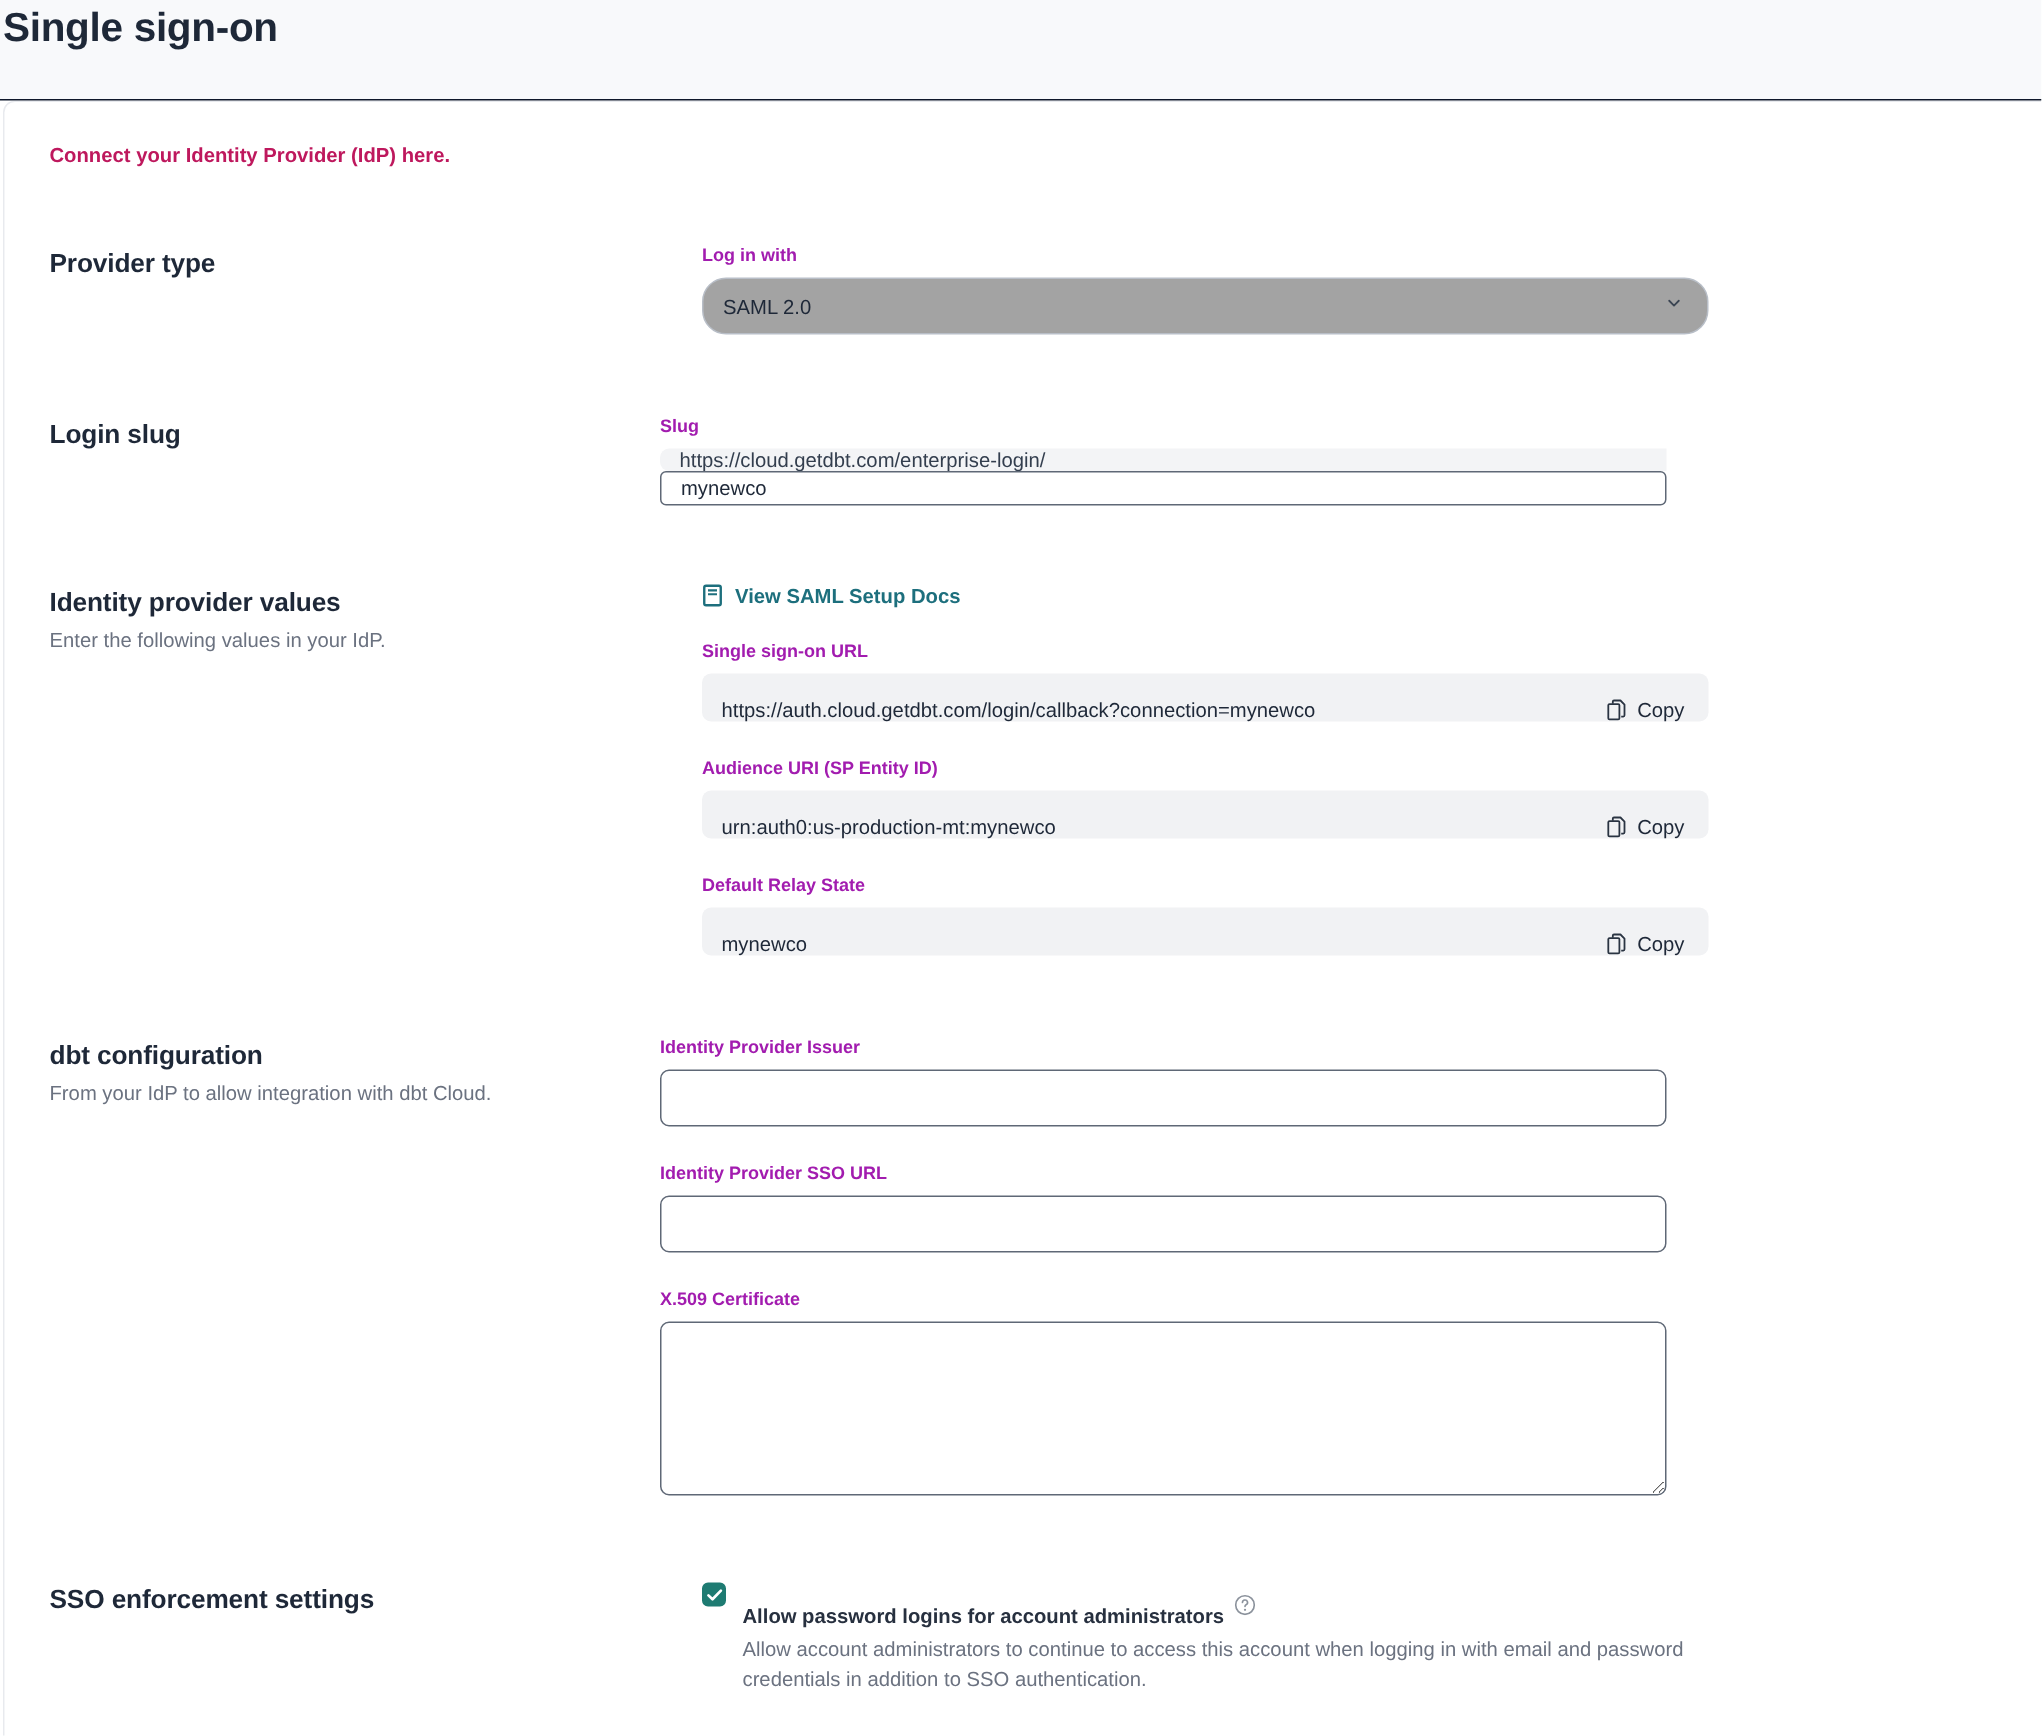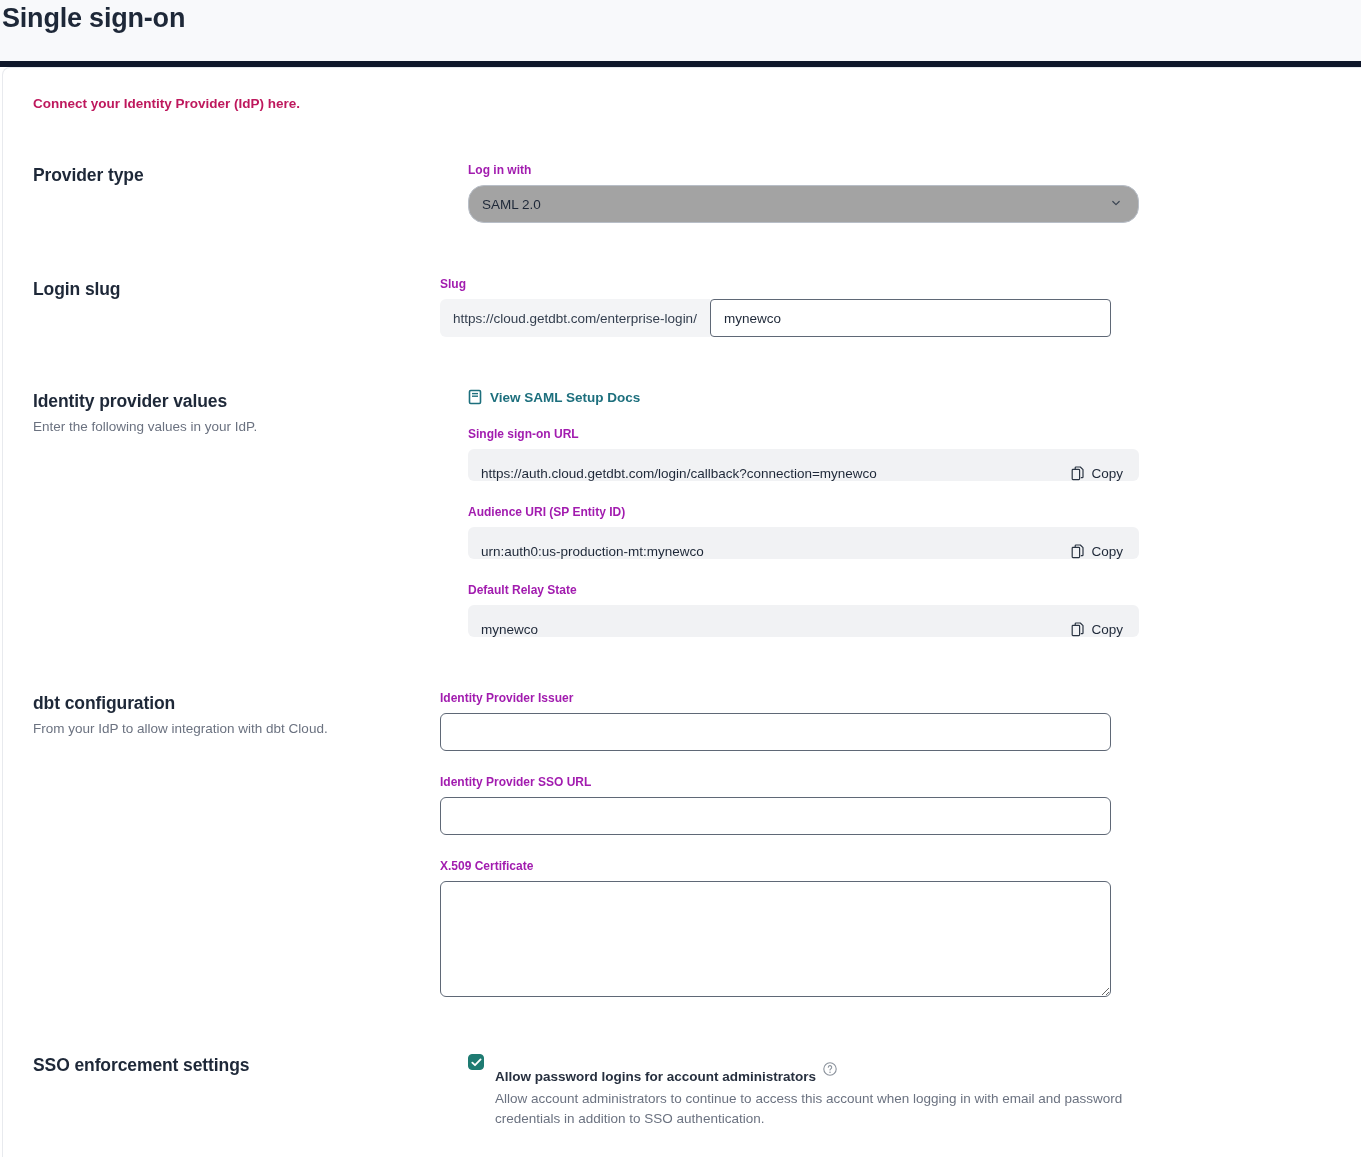--- a/index.html
+++ b/index.html
@@ -3,21 +3,21 @@
 <meta charset="utf-8">
 <style>
   * { margin: 0; padding: 0; box-sizing: border-box; }
   html, body { width: 1361px; height: 1157px; background: #ffffff; overflow: hidden; }
   body { font-family: "Liberation Sans", sans-serif; color: #232d3f; }
 
   
   .page-header {
     height: 67px;
     background: #f8f9fb;
-    border-bottom: 6px solid #0f172a;
+    border-bottom: 1px solid #0f172a;
     padding: 3px 0 0 2px;
   }
   .page-header h1 {
     font-size: 27px;
     font-weight: 700;
     color: #1e2838;
     letter-spacing: -0.2px;
   }
 
   
@@ -76,21 +76,21 @@
     display: flex;
     align-items: center;
     justify-content: space-between;
     padding: 0 16px 0 13px;
     cursor: pointer;
   }
   .select-box .value { font-size: 13.5px; color: #1e2838; }
   .chev { width: 12px; height: 12px; }
 
   
-  .slug-group { display: flex; height: 38px; width: 100%; }
+  .slug-group { display: flex; height: 38px; width: 100%; flex-direction: column; }
   .slug-prefix {
     background: #f3f4f6;
     border-radius: 6px 0 0 6px;
     display: flex;
     align-items: center;
     padding: 0 13px;
     font-size: 13.5px;
     color: #333e4e;
     white-space: nowrap;
     flex-shrink: 0;

